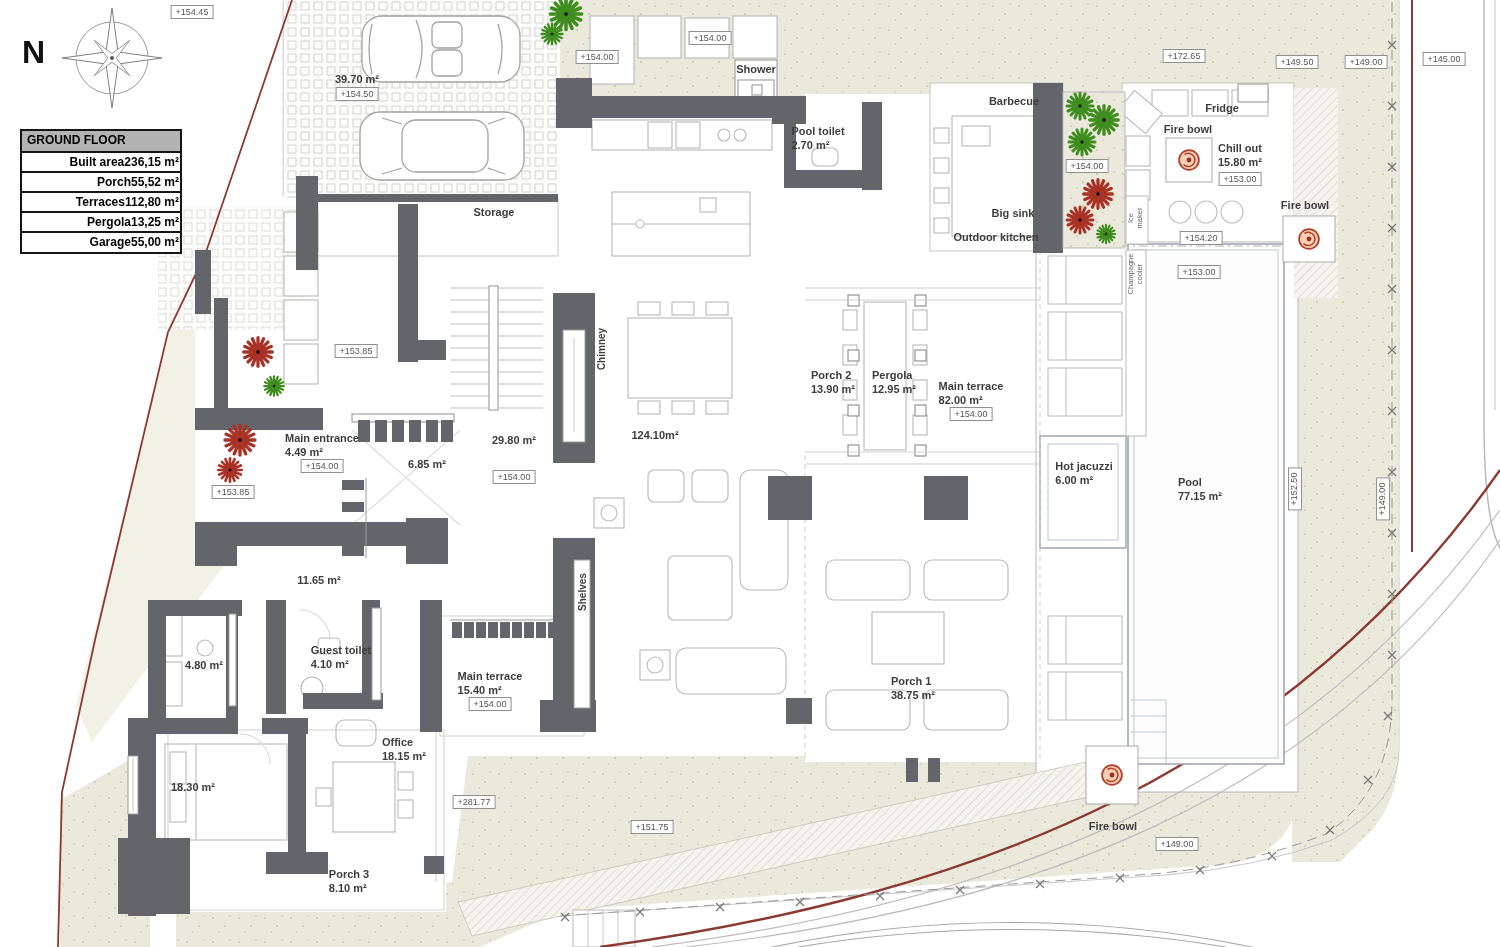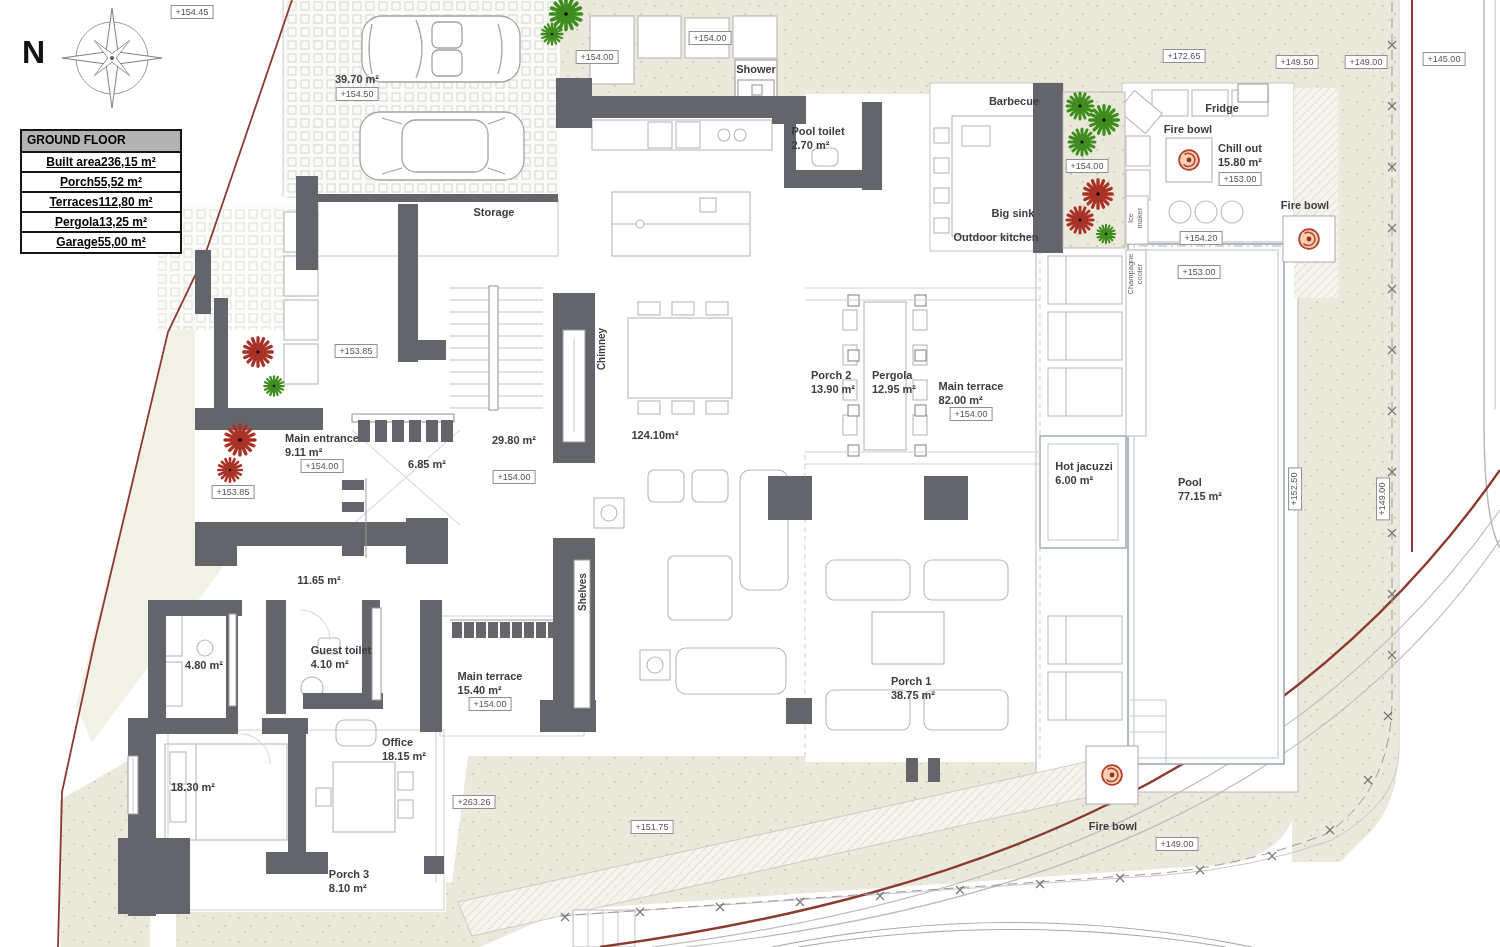--- a/index.html
+++ b/index.html
@@ -14,22 +14,22 @@
   .vlbl{position:absolute;transform:translate(-50%,-50%) rotate(-90deg);
         font:600 10px/1.15 "Liberation Sans",sans-serif;color:#3d3d3d;white-space:pre-line;text-align:center;}
   .vlbl.sm{font-size:7.5px;font-weight:400;color:#666;}
   .velev{position:absolute;transform:translate(-50%,-50%) rotate(-90deg);
          font:400 9px/1.1 "Liberation Sans",sans-serif;color:#555;background:#fff;
          border:1px solid #8f8f8f;padding:1px 4px;white-space:nowrap;}
   .nmark{position:absolute;font:700 32px/1 "Liberation Sans",sans-serif;color:#111;}
   .gf-table{position:absolute;left:20px;top:129px;width:158px;border:2px solid #151515;
             background:#fff;color:#000000;}
   .gf-head{background:#b3b3b3;padding:2px 5px;font:700 12px/1.3 "Liberation Sans",sans-serif;}
-  .gf-row{display:flex;justify-content:center;border-top:2px solid #151515;
-          padding:1px 15px;font:700 12px/1.35 "Liberation Sans",sans-serif;text-decoration:underline;}
+  .gf-row{display:flex;justify-content:flex-end;border-top:2px solid #151515;
+          padding:1px 1px;font:700 12px/1.35 "Liberation Sans",sans-serif;}
 </style>
 </head>
 <body>
 
 <div class="canvas">
 
 <svg width="1500" height="947" viewBox="0 0 1500 947">
   <defs>
     <pattern id="speck" width="26" height="24" patternUnits="userSpaceOnUse">
       <rect width="26" height="24" fill="#eae9db"></rect>
@@ -460,21 +460,21 @@
   <div class="lbl" style="left:1305px;top:198px">Fire bowl</div>
   <div class="lbl" style="left:833px;top:368px">Porch 2
 13.90 m²</div>
   <div class="lbl" style="left:894px;top:368px">Pergola
 12.95 m²</div>
   <div class="lbl" style="left:971px;top:379px">Main terrace
 82.00 m²</div>
   <div class="elev" style="left:971px;top:407px">+154.00</div>
   <div class="lbl" style="left:655px;top:428px">124.10m²</div>
   <div class="lbl" style="left:322px;top:431px">Main entrance
-9.11 m²</div>
+4.49 m²</div>
   <div class="elev" style="left:322px;top:459px">+154.00</div>
   <div class="lbl" style="left:427px;top:457px">6.85 m²</div>
   <div class="lbl" style="left:514px;top:433px">29.80 m²</div>
   <div class="elev" style="left:514px;top:470px">+154.00</div>
   <div class="elev" style="left:356px;top:344px">+153.85</div>
   <div class="elev" style="left:233px;top:485px">+153.85</div>
   <div class="vlbl" style="left:602px;top:349px">Chimney</div>
   <div class="vlbl" style="left:583px;top:592px">Shelves</div>
   <div class="lbl" style="left:1084px;top:459px">Hot jacuzzi
 6.00 m²</div>
@@ -487,21 +487,21 @@
   <div class="lbl" style="left:341px;top:643px">Guest toilet
 4.10 m²</div>
   <div class="lbl" style="left:193px;top:780px">18.30 m²</div>
   <div class="lbl" style="left:404px;top:735px">Office
 18.15 m²</div>
   <div class="lbl" style="left:349px;top:867px">Porch 3
 8.10 m²</div>
   <div class="lbl" style="left:490px;top:669px">Main terrace
 15.40 m²</div>
   <div class="elev" style="left:490px;top:697px">+154.00</div>
-  <div class="elev" style="left:474px;top:795px">+263.26</div>
+  <div class="elev" style="left:474px;top:795px">+281.77</div>
   <div class="elev" style="left:652px;top:820px">+151.75</div>
   <div class="lbl" style="left:913px;top:674px">Porch 1
 38.75 m²</div>
   <div class="lbl" style="left:1113px;top:819px">Fire bowl</div>
   <div class="elev" style="left:1177px;top:837px">+149.00</div>
 </div>
 
 </div>
 
 </body></html>

